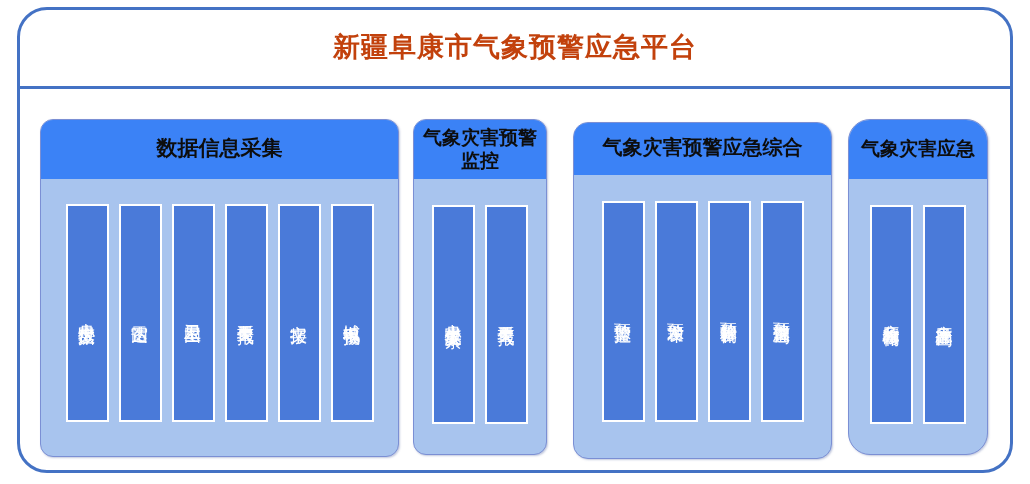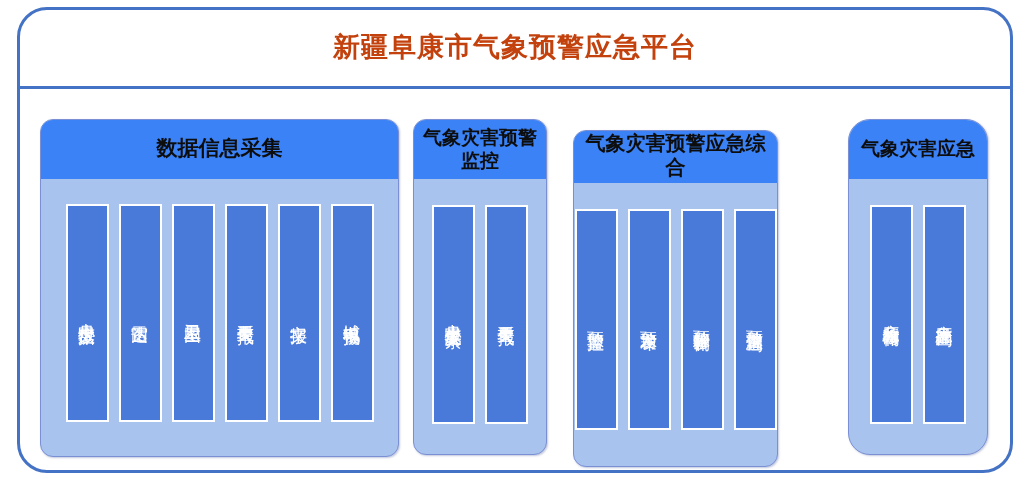--- a/index.html
+++ b/index.html
@@ -96,21 +96,21 @@
   #panel-1{ left:23px;  top:29px;  width:359px; height:338px; }
   #panel-1 .panel-header{ height:59px; font-size:21px; }
   #panel-1 .panel-body{ height:279px; padding:25px 0 36px; }
   #panel-1 .item{ width:43px; }
 
   #panel-2{ left:396px; top:29px;  width:134px; height:336px; }
   #panel-2 .panel-header{ height:59px; }
   #panel-2 .panel-body{ height:277px; padding:26px 0 32px; }
   #panel-2 .item{ width:43px; }
 
-  #panel-3{ left:556px; top:40px;  width:205px; height:337px; }
+  #panel-3{ left:556px; top:32px;  width:259px; height:337px;border-radius:15px; }
   #panel-3 .panel-header{ height:52px; font-size:20px; }
   #panel-3 .panel-body{ height:285px; padding:26px 0 38px; }
   #panel-3 .item{ width:43px; }
 
   #panel-4{ left:831px; top:29px;  width:140px; height:336px;border-radius:22px; }
   #panel-4 .panel-header{ height:59px; }
   #panel-4 .panel-body{ height:277px; padding:26px 0 32px; }
   #panel-4 .item{ width:43px; }
 </style>
 </head>

